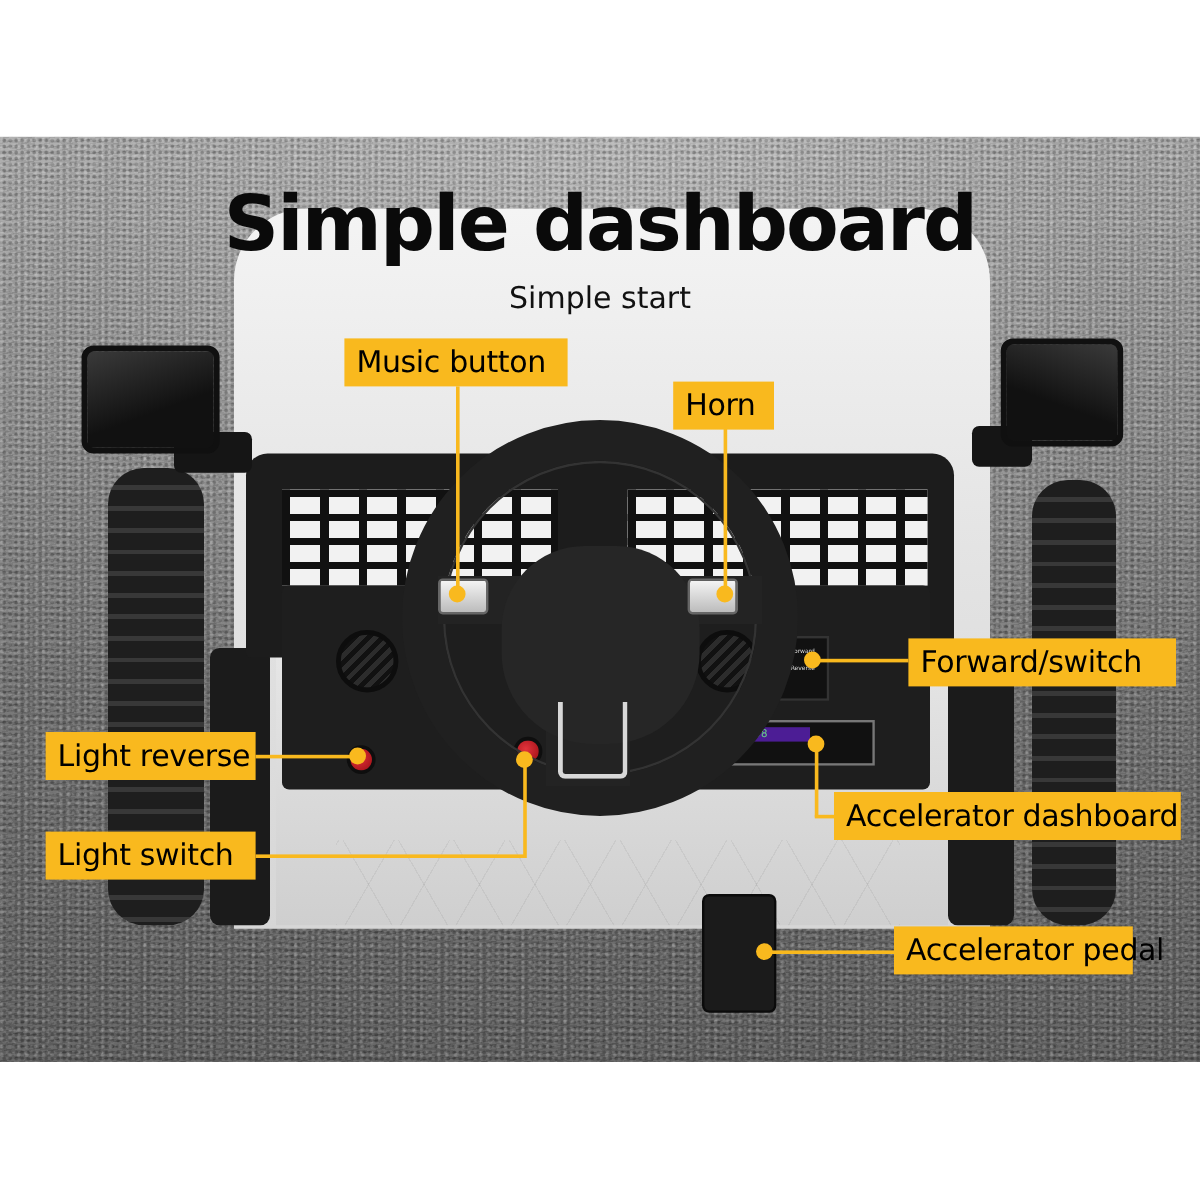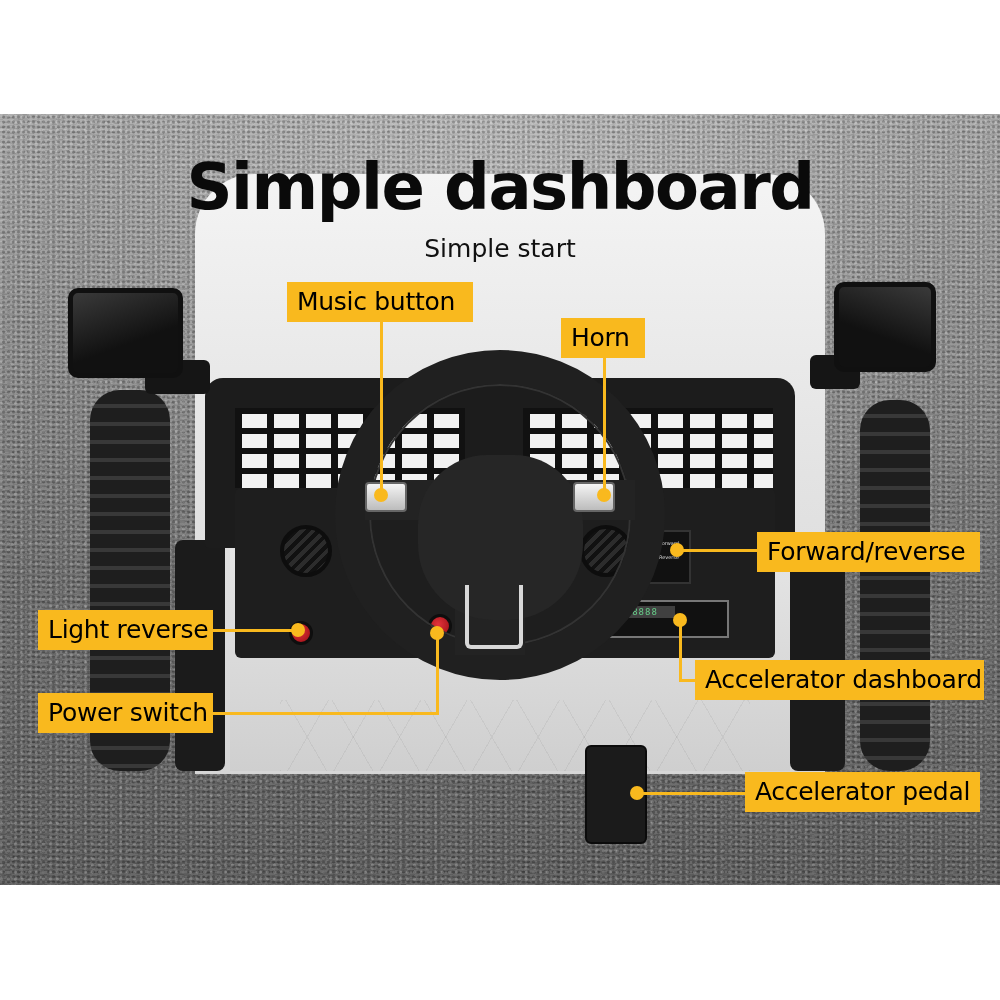--- a/index.html
+++ b/index.html
@@ -40,21 +40,21 @@
       repeating-linear-gradient(90deg,#111 0 7px,transparent 7px 32px),
       repeating-linear-gradient(180deg,#111 0 6px,transparent 6px 20px),
       #f2f2f2;}
   .grille.l{left:235px;width:230px;}
   .grille.r{left:523px;width:250px;}
   .dash{position:absolute;left:235px;top:488px;width:540px;height:170px;background:#1e1e1e;border-radius:6px;}
   .vent{position:absolute;width:44px;height:44px;border-radius:50%;background:repeating-linear-gradient(135deg,#111 0 4px,#2c2c2c 4px 8px);border:4px solid #0d0d0d;}
   .switchbox{position:absolute;left:647px;top:530px;width:40px;height:50px;background:#111;border:2px solid #333;}
   .switchbox span{display:block;color:#ddd;font-size:5px;text-align:center;margin-top:8px;}
   .mp3{position:absolute;left:607px;top:600px;width:118px;height:34px;background:#111;border:2px solid #777;}
-  .mp3 .lcd{position:absolute;left:6px;top:4px;width:60px;height:12px;background:#404040;color:#6c8;font-size:9px;font-family:"DejaVu Sans Mono",monospace;letter-spacing:1px;line-height:12px;text-align:center;}
+  .mp3 .lcd{position:absolute;left:6px;top:4px;width:60px;height:12px;background:#4c1d95;color:#6c8;font-size:9px;font-family:"DejaVu Sans Mono",monospace;letter-spacing:1px;line-height:12px;}
   .redbtn{position:absolute;width:18px;height:18px;border-radius:50%;background:radial-gradient(circle at 40% 40%,#e2333b,#9b0d14);border:3px solid #0e0e0e;}
   .wheel{position:absolute;left:335px;top:350px;width:330px;height:330px;border-radius:50%;border:34px solid #202020;box-sizing:border-box;box-shadow:inset 0 0 0 2px #333;}
   .hub{position:absolute;left:418px;top:455px;width:165px;height:165px;background:#262626;border-radius:42% 42% 46% 46%;}
   .spoke{position:absolute;background:#232323;}
   .spoke.l{left:365px;top:480px;width:70px;height:40px;}
   .spoke.r{left:565px;top:480px;width:70px;height:40px;}
   .spoke.b{left:455px;top:595px;width:70px;height:60px;}
   .vshape{position:absolute;left:465px;top:585px;width:50px;height:60px;border:4px solid #d8d8d8;border-top:none;border-radius:0 0 6px 6px;}
   .silverbtn{position:absolute;width:38px;height:26px;background:linear-gradient(180deg,#f4f4f4,#bcbcbc);border-radius:4px;border:2px solid #666;}
   .pedal{position:absolute;left:585px;top:745px;width:58px;height:95px;background:#1b1b1b;border-radius:6px;border:2px solid #0b0b0b;}
@@ -134,17 +134,17 @@
 
 <div class="line" style="left:213px;top:712px;width:225px;height:3px;"></div>
 <div class="line" style="left:436px;top:633px;width:3px;height:82px;"></div>
 <div class="dot" style="left:437px;top:633px;"></div>
 
 <div class="line" style="left:637px;top:792px;width:108px;height:3px;"></div>
 <div class="dot" style="left:637px;top:793px;"></div>
 
 <div class="label" style="left:287px;top:282px;width:186px;">Music button</div>
 <div class="label" style="left:561px;top:282px;width:84px;margin-top:36px;">Horn</div>
-<div class="label" style="left:757px;top:532px;width:223px;">Forward/reverse</div>
+<div class="label" style="left:757px;top:532px;width:223px;">Forward/switch</div>
 <div class="label" style="left:38px;top:610px;width:175px;">Light reverse</div>
 <div class="label" style="left:695px;top:660px;width:289px;">Accelerator dashboard</div>
-<div class="label" style="left:38px;top:693px;width:175px;">Power switch</div>
-<div class="label" style="left:745px;top:772px;width:235px;">Accelerator pedal</div>
+<div class="label" style="left:38px;top:693px;width:175px;">Light switch</div>
+<div class="label" style="left:745px;top:772px;width:199px;">Accelerator pedal</div>
 
 </body></html>

